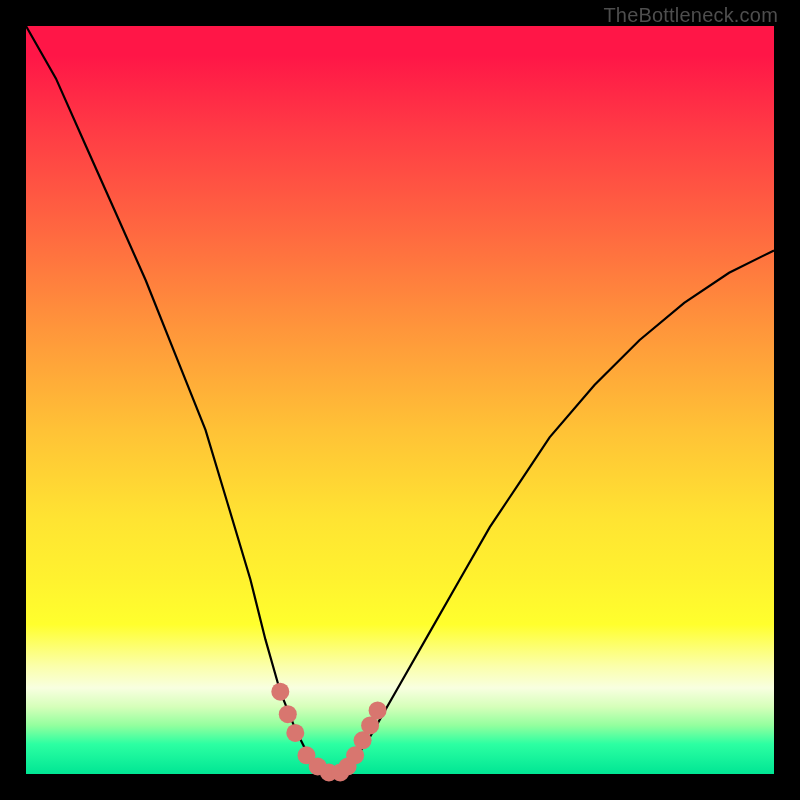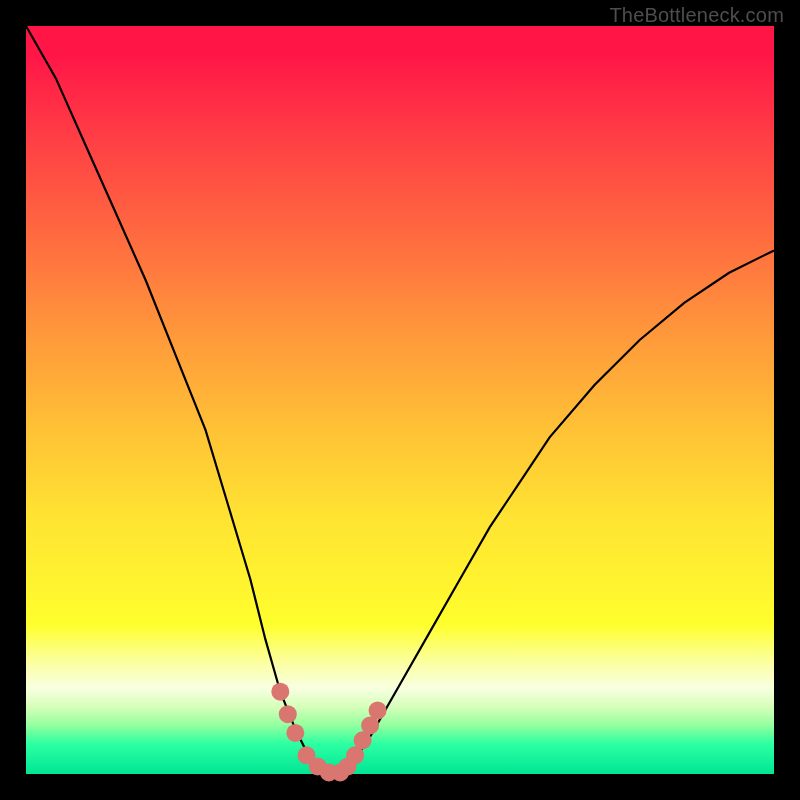--- a/index.html
+++ b/index.html
@@ -41,21 +41,21 @@
       #f8ffe0 88.5%,
       #d6ffba 91%,
       #93ff9e 93.5%,
       #2cffa2 96%,
       #00e694 100%
     );
   }
   .watermark {
     position: absolute;
     top: 4px;
-    right: 16px;
+    right: 22px;
     color: #4e4e4e;
     font-size: 20px;
     font-weight: 500;
     letter-spacing: 0.2px;
     user-select: none;
   }
   svg.curve {
     position: absolute;
     left: 0;
     top: 0;

